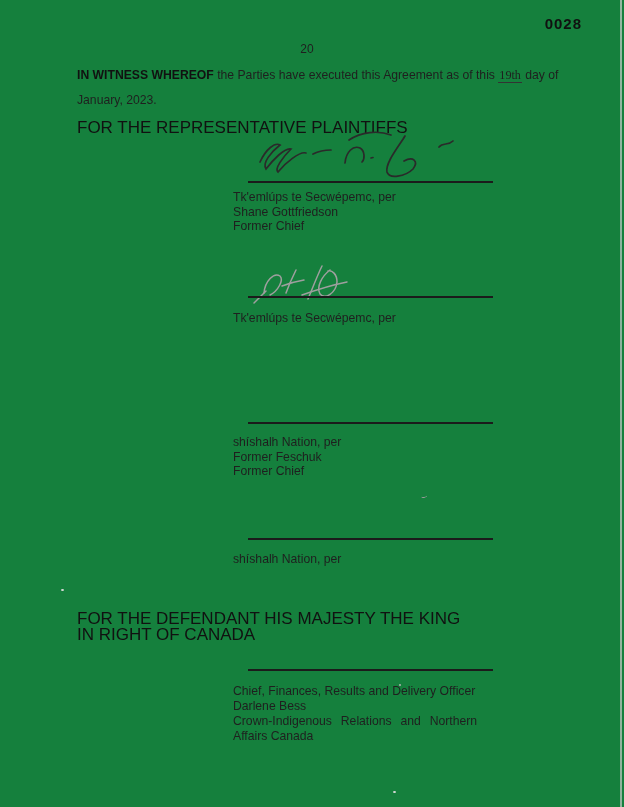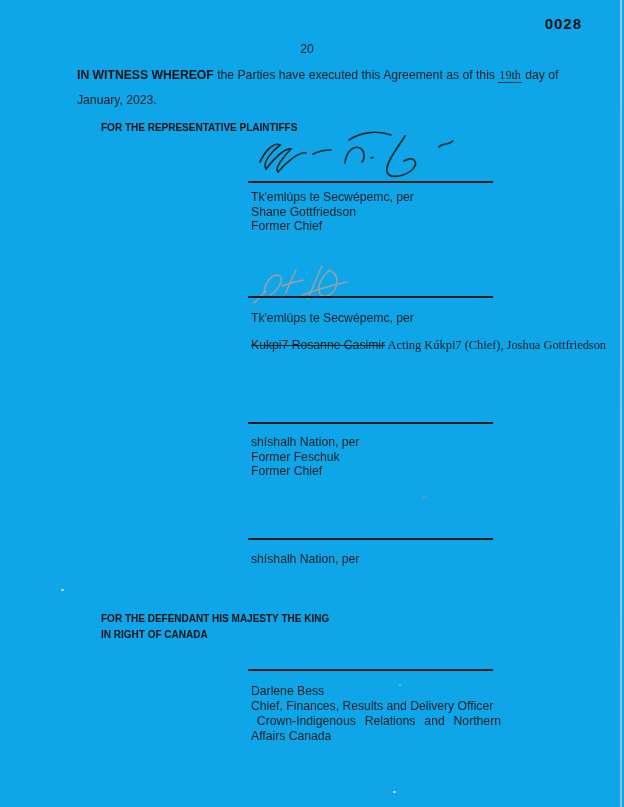--- a/index.html
+++ b/index.html
@@ -1,20 +1,20 @@
 <!DOCTYPE html>
 <html><head>
 <meta charset="utf-8">
 <style>
   html, body { margin: 0; padding: 0; background: #ffffff; }
   .page {
     position: relative;
     width: 624px;
     height: 807px;
-    background: #0ea5e9;
+    background: #15803d;
     font-family: "Liberation Sans", sans-serif;
     color: #1f1f1f;
     overflow: hidden;
   }
   .abs { position: absolute; }
 
   .stamp {
     top: 15px; right: 42px;
     font-size: 15px; font-weight: bold; letter-spacing: 1px;
     color: #101010;
@@ -32,56 +32,56 @@
     font-family: "Liberation Serif", serif;
     display: inline-block;
     border-bottom: 1px solid #333333;
     padding: 0 1px;
     line-height: 14px;
   }
   .date-serif .suffix { font-size: 12px; }
 
   .heading {
     left: 77px;
-    font-size: 10px; font-weight: bold; color: #111111;
-    line-height: 15.5px; white-space: nowrap; margin-left: 24px;
+    font-size: 17px; font-weight: normal; color: #111111;
+    line-height: 15.5px; white-space: nowrap;
   }
   .h1 { top: 120px; }
   .h2 { top: 611px; }
 
   .sigline {
     left: 248px; width: 245px; height: 2px;
     background: #1b1b1b;
   }
   .l1 { top: 181px; }
   .l2 { top: 296px; }
   .l3 { top: 422px; }
   .l4 { top: 538px; }
   .l5 { top: 669px; }
 
   .sigblock {
-    left: 251px; width: 330px;
+    left: 233px; width: 330px;
     font-size: 12.2px; line-height: 14.5px; white-space: nowrap;
   }
   .b1 { top: 190px; }
   .b2-org { top: 311px; }
   .b2-struck { top: 338px; }
   .b3 { top: 435px; }
   .b4 { top: 552px; }
   .b5 { top: 684px; width: 250px; line-height: 15px; }
 
   .struck {
     text-decoration: line-through;
     text-decoration-thickness: 1.3px;
   }
   .serif-note {
     font-family: "Liberation Serif", serif;
     font-size: 12.4px;
   }
-  .justified-line { word-spacing: 5.5px; text-align: right; }
+  .justified-line { word-spacing: 5.5px; }
 
   .sig-svg { pointer-events: none; }
   .sig1 { top: 130px; left: 252px; }
   .sig2 { top: 262px; left: 250px; }
 
   .scan-edge {
     top: 0; left: 620px; width: 2px; height: 807px;
     background: linear-gradient(#d8d8d8, #c8cfd2 40%, #dcd4d6 70%, #d0d0d0);
     opacity: 0.65;
   }
@@ -138,45 +138,42 @@
       <path d="M36,31 C40,20 44,12 46,8"></path>
       <path d="M32,24 C40,21 48,19 54,18"></path>
       <path d="M58,37 C63,25 68,12 72,4"></path>
       <path d="M80,8 C72,14 66,25 70,32 C75,38 86,31 87,20 C87,12 82,8 78,9"></path>
       <path d="M52,33 C66,28 82,23 97,20"></path>
     </g>
   </svg>
 
   <div class="abs sigline l2"></div>
   <div class="abs sigblock b2-org">Tk'emlúps te Secwépemc, per</div>
-  <div class="abs sigblock b2-struck">
-    <span class="struck">Kukpi7 Rosanne Casimir</span><span class="serif-note"> Acting Kúkpi7 (Chief), Joshua Gottfriedson</span>
-  </div>
 
   <div class="abs sigline l3"></div>
   <div class="abs sigblock b3">
     <div>shíshalh Nation, per</div>
     <div>Former Feschuk</div>
     <div>Former Chief</div>
   </div>
 
   <div class="abs sigline l4"></div>
   <div class="abs sigblock b4">
     <div>shíshalh Nation, per</div>
   </div>
 
   <div class="abs heading h2">
     <div>FOR THE DEFENDANT HIS MAJESTY THE KING</div>
     <div>IN RIGHT OF CANADA</div>
   </div>
 
   <div class="abs sigline l5"></div>
   <div class="abs sigblock b5">
+    <div>Chief, Finances, Results and Delivery Officer</div>
     <div>Darlene Bess</div>
-    <div>Chief, Finances, Results and Delivery Officer</div>
     <div class="justified-line">Crown-Indigenous Relations and Northern</div>
     <div>Affairs Canada</div>
   </div>
 
   <div class="abs scan-edge"></div>
   <div class="artifact a1"></div>
   <div class="artifact a2"></div>
   <div class="artifact a3"></div>
   <div class="artifact a4"></div>
 

